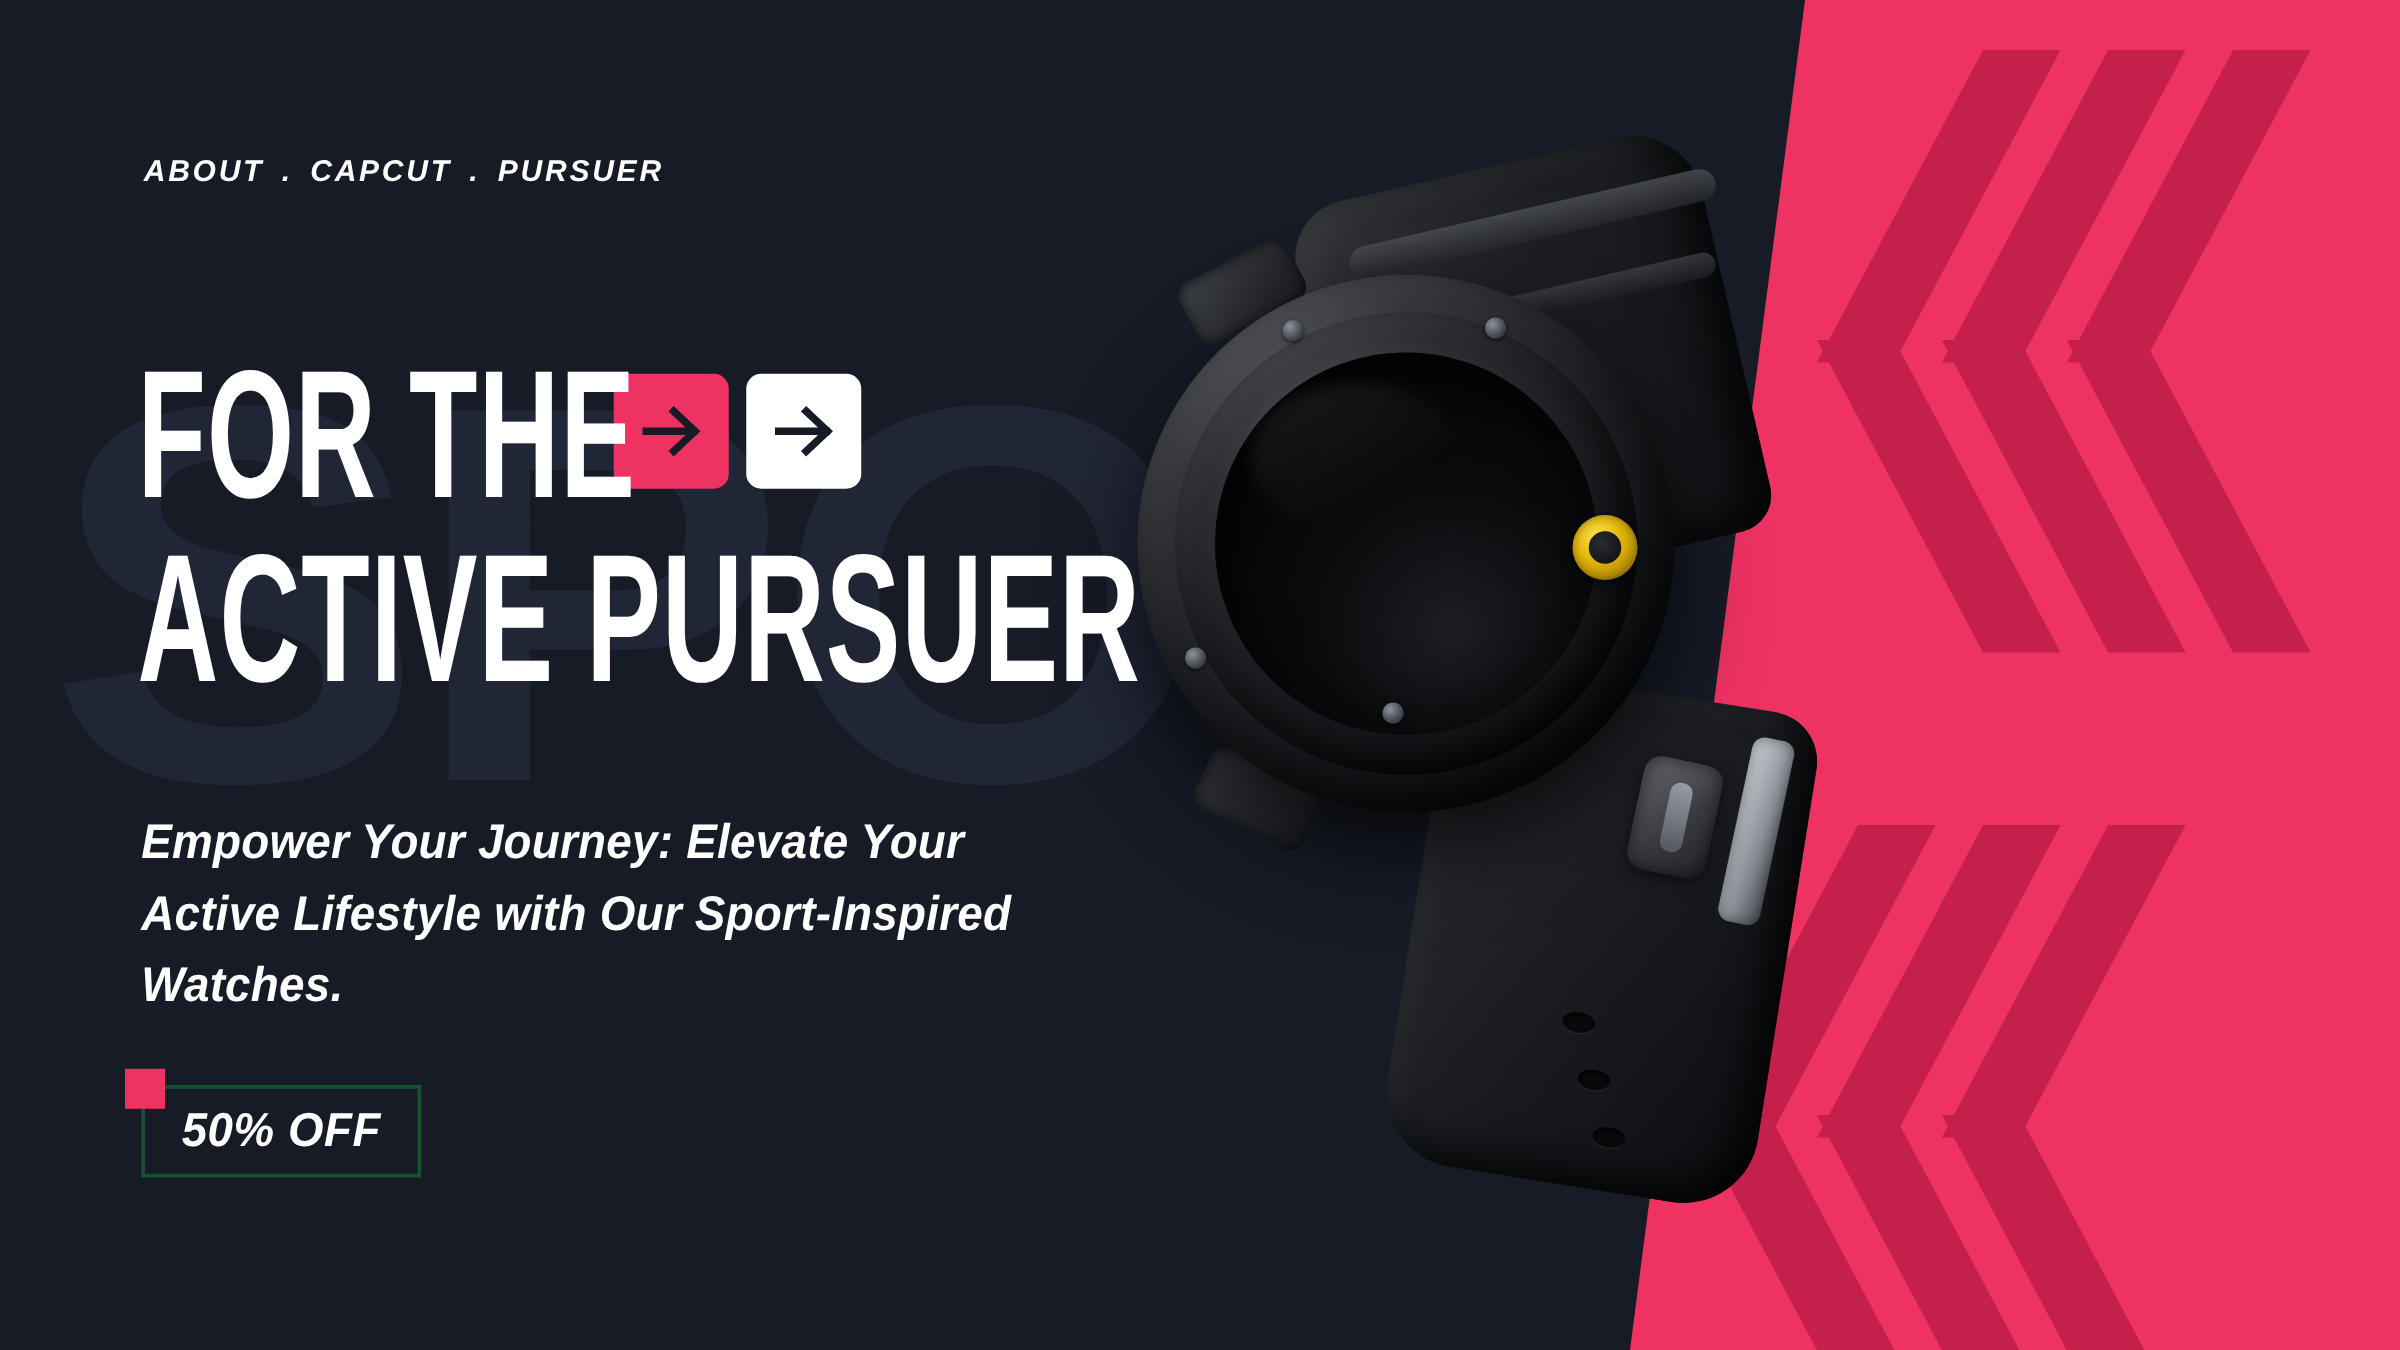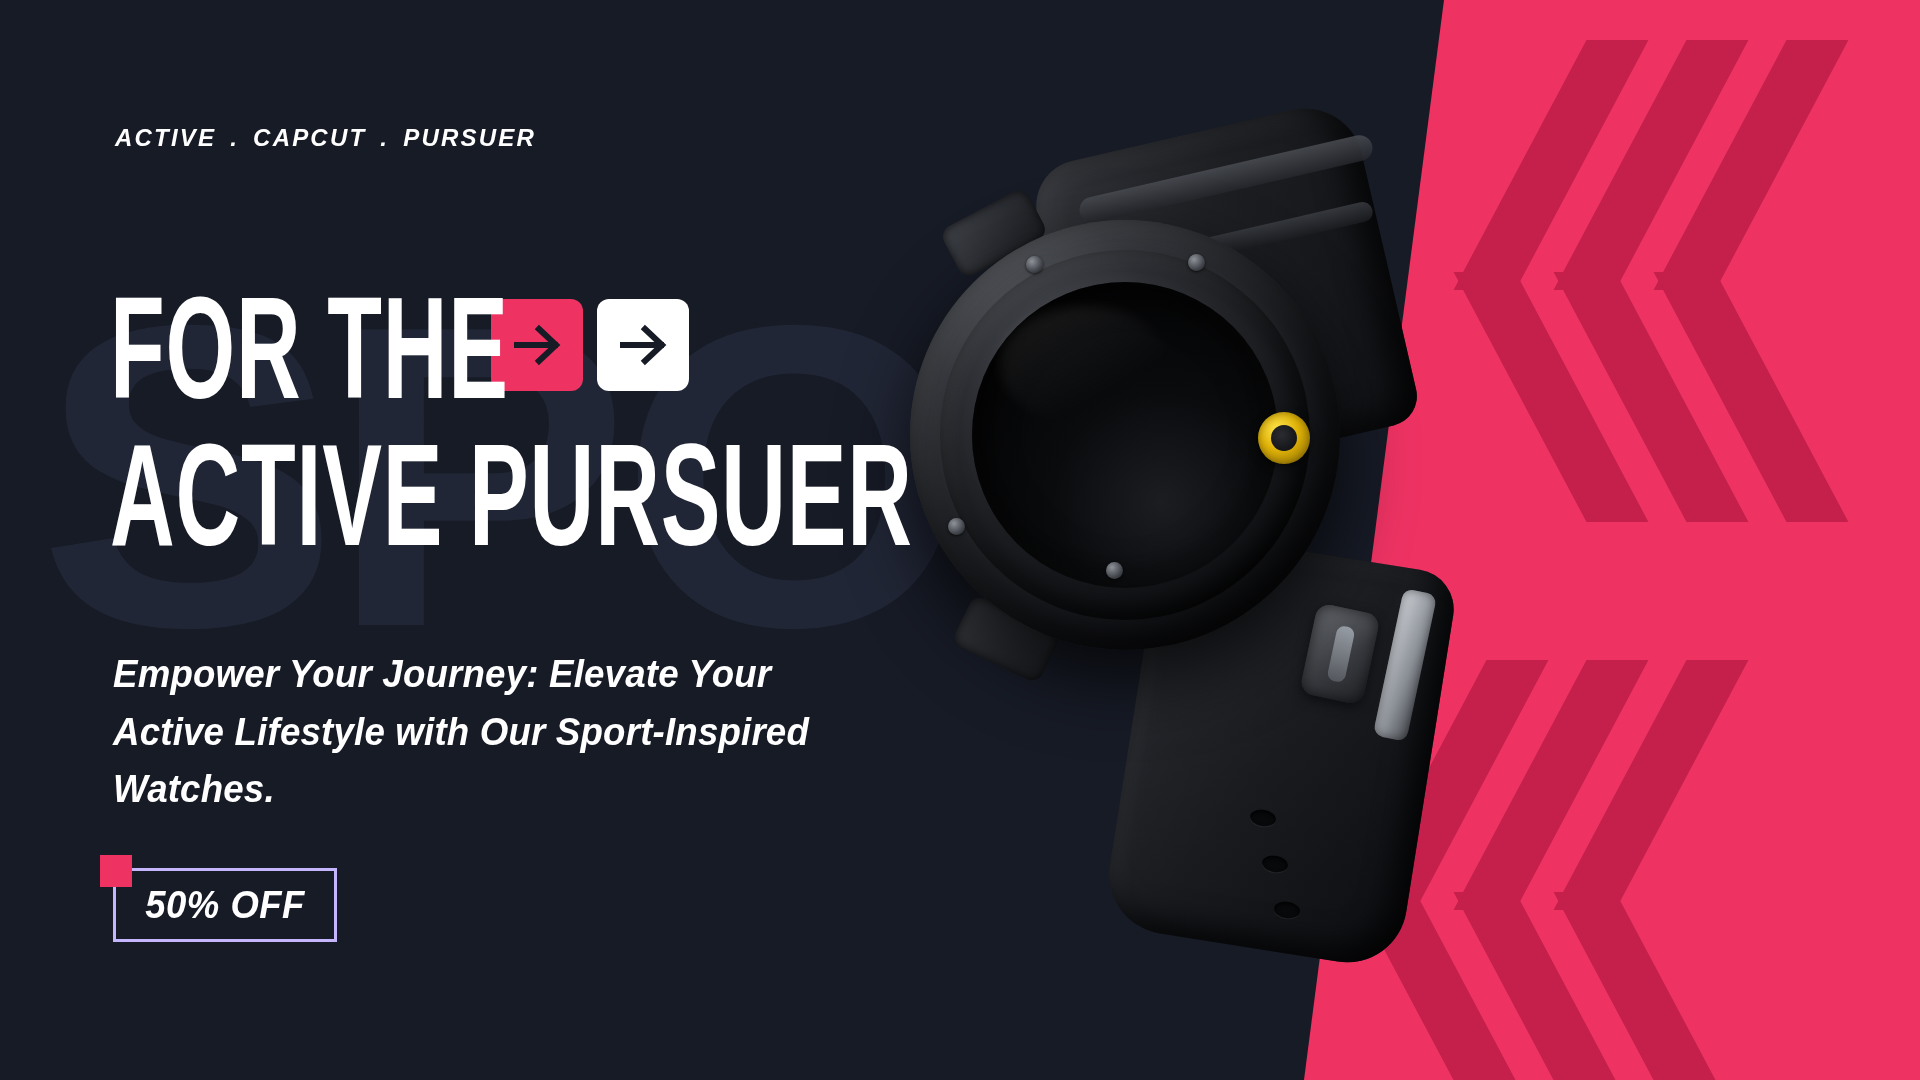--- a/index.html
+++ b/index.html
@@ -344,21 +344,21 @@
   
   .cta {
     position:absolute;
     left:113px; top:868px;
     display:flex;
     align-items:flex-start;
     gap:22px;
   }
   .cta-box {
     position:relative;
-    border:3px solid #c4b5fd;
+    border:3px solid #14532d;
     height:74px;
     display:flex;
     align-items:center;
     padding:0 26px;
   }
   .cta-box .tag {
     position:absolute;
     left:-16px; top:-16px;
     width:32px; height:32px;
     background:#EE3363;
@@ -419,21 +419,21 @@
     <div class="screw screw3"></div>
     <div class="screw screw4"></div>
 
     <div class="crown"></div>
     <div class="crown-core"></div>
   </div>
 
   <div class="content">
 
     <nav class="nav">
-      <span class="nav-item">ACTIVE</span>
+      <span class="nav-item">ABOUT</span>
       <span class="nav-dot">.</span>
       <span class="nav-item">CAPCUT</span>
       <span class="nav-dot">.</span>
       <span class="nav-item">PURSUER</span>
     </nav>
 
     <div class="headline">
       <div class="headline-row">
         <div class="hl-text">FOR THE</div>
 

